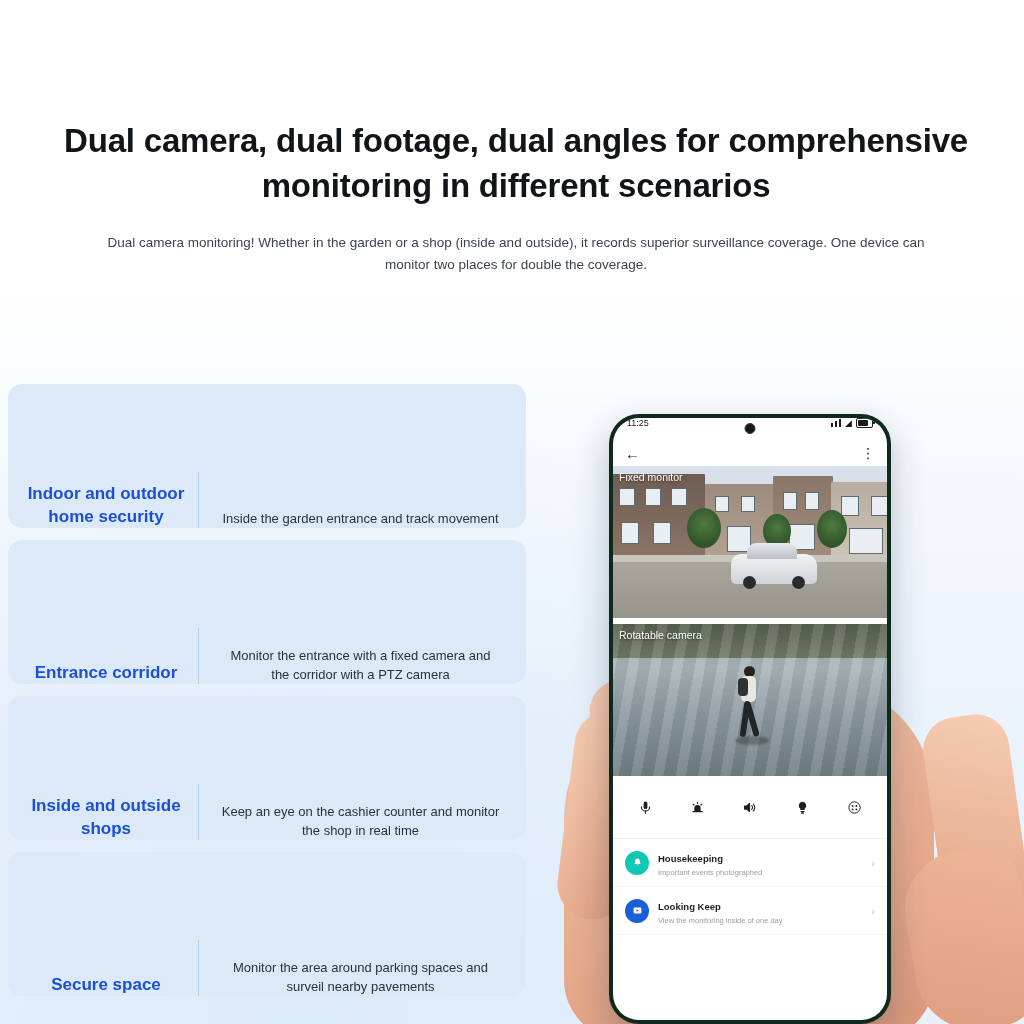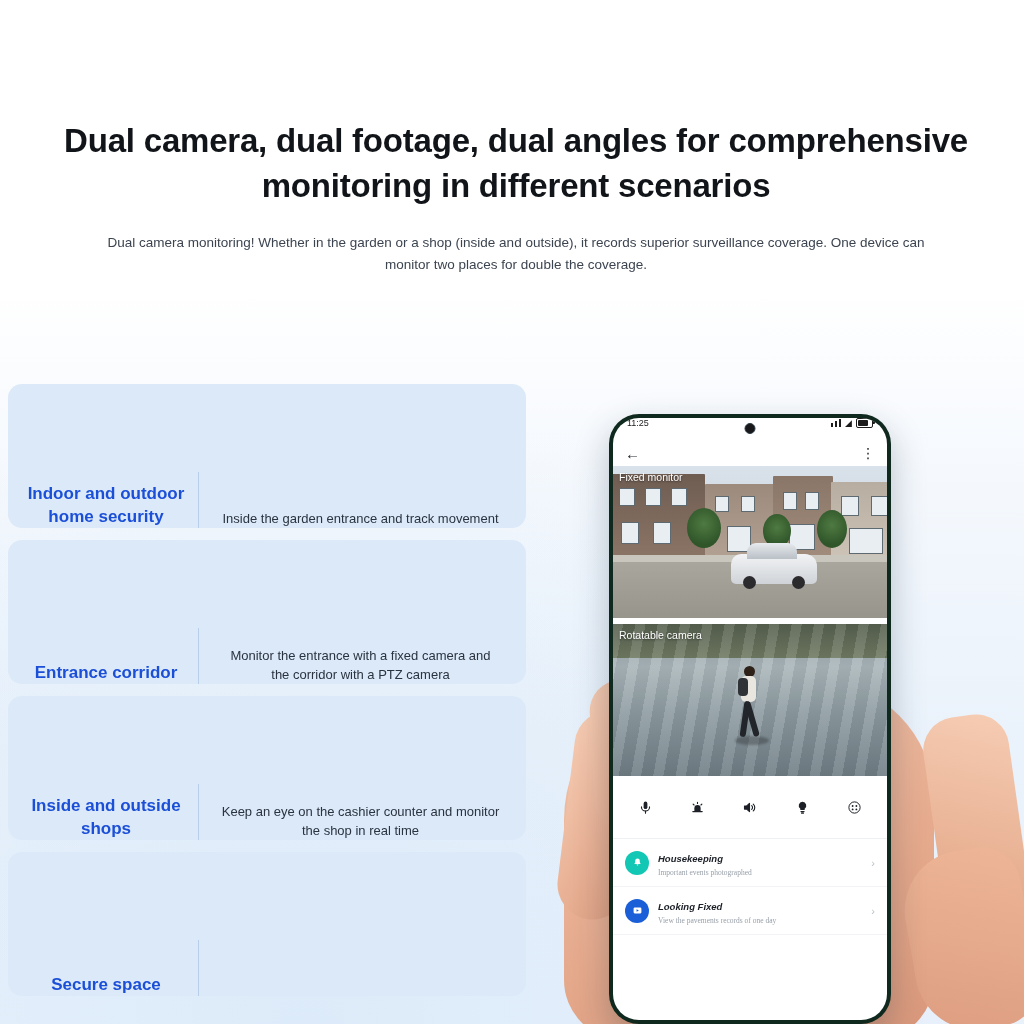--- a/index.html
+++ b/index.html
@@ -348,22 +348,22 @@
   .row-icon {
     width: 24px; height: 24px;
     border-radius: 50%;
     display: flex; align-items: center; justify-content: center;
     color: #fff;
     font-size: 11px;
     margin-right: 9px;
     flex: none;
   }
   .row-text { flex: 1; }
-  .row-title { font-size: 9.5px; font-weight: bold; color: #1b1f26; font-style: italic; }
-  .row-sub { font-size: 7.5px; color: #98a0aa; margin-top: 2px; font-family: Liberation Serif, serif; }
+  .row-title { font-size: 9.5px; font-weight: bold; color: #1b1f26; }
+  .row-sub { font-size: 7.5px; color: #98a0aa; margin-top: 2px; }
   .row-chev { color: #b9c0c8; font-size: 11px; }
 </style>
 </head>
 <body>
 
 <div class="page">
 
   <div class="header">
     <h1 class="headline">Dual camera, dual footage, dual angles for comprehensive monitoring in different scenarios</h1>
     <p class="subhead">Dual camera monitoring! Whether in the garden or a shop (inside and outside), it records superior surveillance coverage. One device can monitor two places for double the coverage.</p>
@@ -385,20 +385,21 @@
 
     <div class="card">
       <div class="card-title">Inside and outside shops</div>
       <div class="card-divider"></div>
       <div class="card-desc">Keep an eye on the cashier counter and monitor the shop in real time</div>
     </div>
 
     <div class="card">
       <div class="card-title">Secure space</div>
       <div class="card-divider"></div>
+      <div class="card-desc">Monitor the area around parking spaces and surveil nearby pavements</div>
     </div>
 
   </div>
 
   <div class="scene">
 
     <div class="hand">
       <div class="palm"></div>
       <div class="finger f1"></div>
       <div class="finger f2"></div>
@@ -527,22 +528,22 @@
         </div>
 
         <div class="list-row">
           <span class="row-icon" style="background:#1b5fd8;">
             <svg width="11" height="11" viewBox="0 0 24 24" fill="#ffffff">
               <rect x="3.5" y="5.5" width="17" height="13" rx="2.5"></rect>
               <path d="M10 9.5l5 2.5-5 2.5z" fill="#1b5fd8"></path>
             </svg>
           </span>
           <span class="row-text">
-            <span class="row-title">Looking Fixed</span>
-            <span class="row-sub" style="display:block;">View the pavements records of one day</span>
+            <span class="row-title">Looking Keep</span>
+            <span class="row-sub" style="display:block;">View the monitoring inside of one day</span>
           </span>
           <span class="row-chev">›</span>
         </div>
 
       </div>
     </div>
   </div>
 
 </div>
 

